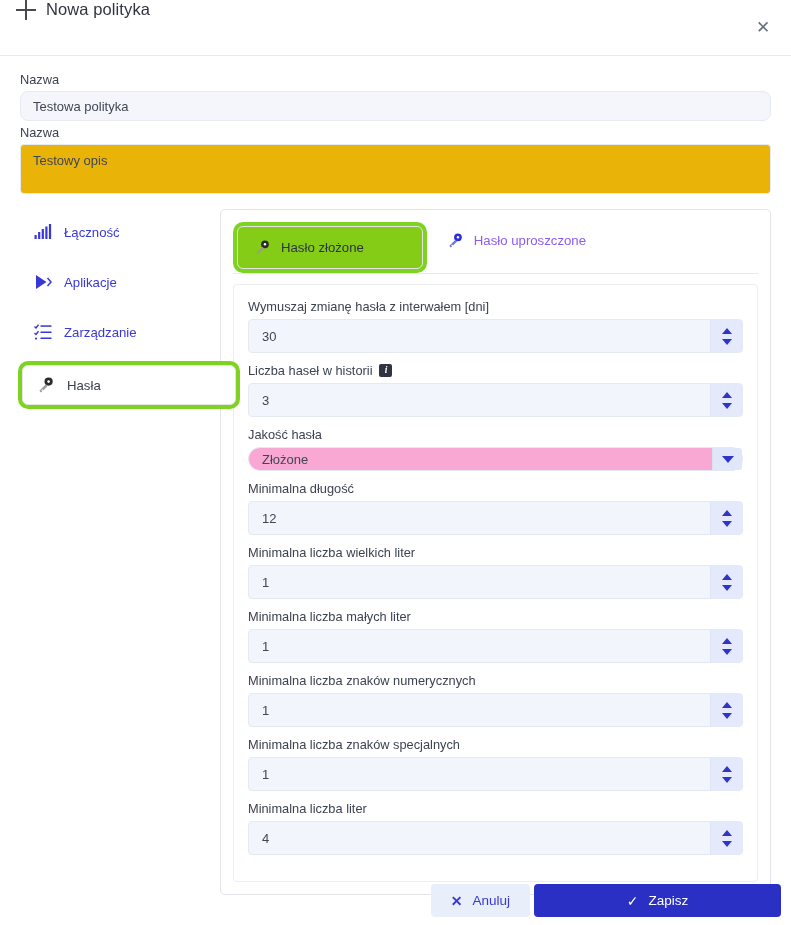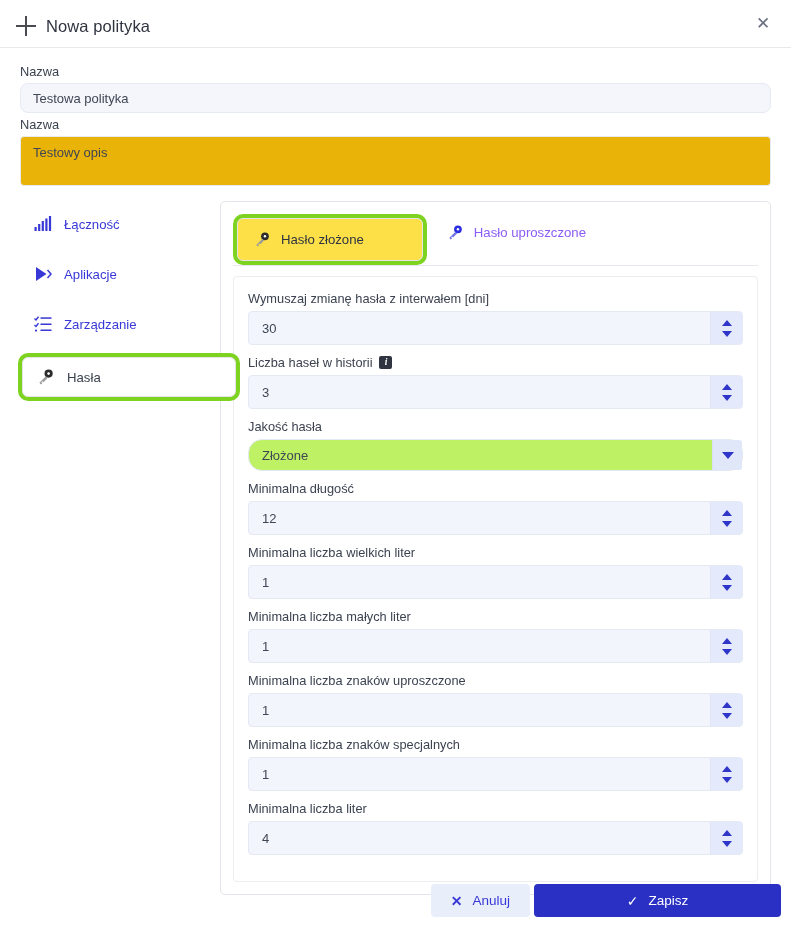--- a/index.html
+++ b/index.html
@@ -8,25 +8,25 @@
     width: 791px; height: 925px;
     background: #ffffff;
     font-family: "Liberation Sans", sans-serif;
     color: #3a4250;
     overflow: hidden;
   }
 
   
   .header {
     position: relative;
-    height: 48px;
-    display: flex;
-    align-items: flex-end;
+    height: 56px;
+    display: flex;
+    align-items: flex-start;
     border-bottom: 1px solid #e8e8ec;
-    padding: 11px 16px;
+    padding: 0 16px;
   }
   .hdr-plus {
     width: 20px; height: 20px;
     position: relative;
     margin-right: 10px;
     flex: 0 0 auto;
   }
   .hdr-plus::before, .hdr-plus::after {
     content: ""; position: absolute; background: #4a4a52;
   }
@@ -135,21 +135,21 @@
     align-items: center;
     gap: 10px;
     font-size: 13.2px;
     padding: 10px 14px;
     color: #8b5cf6;
     cursor: pointer;
     white-space: nowrap;
   }
   .tab.active {
     color: #2d3340;
-    background: #fde047;
+    background: #84cc16;
     border: 1px solid #e3e3e8;
     border-radius: 6px;
     box-shadow: 0 0 0 4px #7ed321;
     margin: 4px 10px 4px 4px;
     padding: 12px 58px 12px 16px;
   }
   .tab-icon { width: 17px; height: 17px; flex: 0 0 17px; }
 
   .panel-inner {
     border: 1px solid #ececf1;
@@ -209,24 +209,24 @@
     justify-content: center;
     gap: 5px;
     cursor: pointer;
   }
   .sp-up, .sp-dn { width: 0; height: 0; border-left: 5px solid transparent; border-right: 5px solid transparent; }
   .sp-up { border-bottom: 6px solid #2f35c9; }
   .sp-dn { border-top: 6px solid #2f35c9; }
 
   .sel-field {
     position: relative;
-    background: #bef264;
+    background: #f9a8d4;
     border: 1px solid #e2e8f4;
     border-radius: 14px;
-    height: 32px;
+    height: 24px;
     display: flex;
     align-items: center;
     margin-bottom: 10px;
   }
   .sel-val { padding-left: 13px; font-size: 13px; color: #3f4654; }
   .sel-btn {
     position: absolute; right: 0; top: 0; bottom: 0;
     width: 30px;
     background: #e0e7f9;
     border-left: 1px solid #d8e0f3;
@@ -417,21 +417,21 @@
           <span class="num-val">1</span>
           <span class="spinner">
             <span class="sp-up"></span>
             <span class="sp-dn"></span>
           </span>
         </div>
       </div>
 
       <div class="row">
         <div class="row-label">
-          <span>Minimalna liczba znaków uproszczone</span>
+          <span>Minimalna liczba znaków numerycznych</span>
         </div>
         <div class="num-field">
           <span class="num-val">1</span>
           <span class="spinner">
             <span class="sp-up"></span>
             <span class="sp-dn"></span>
           </span>
         </div>
       </div>
 

